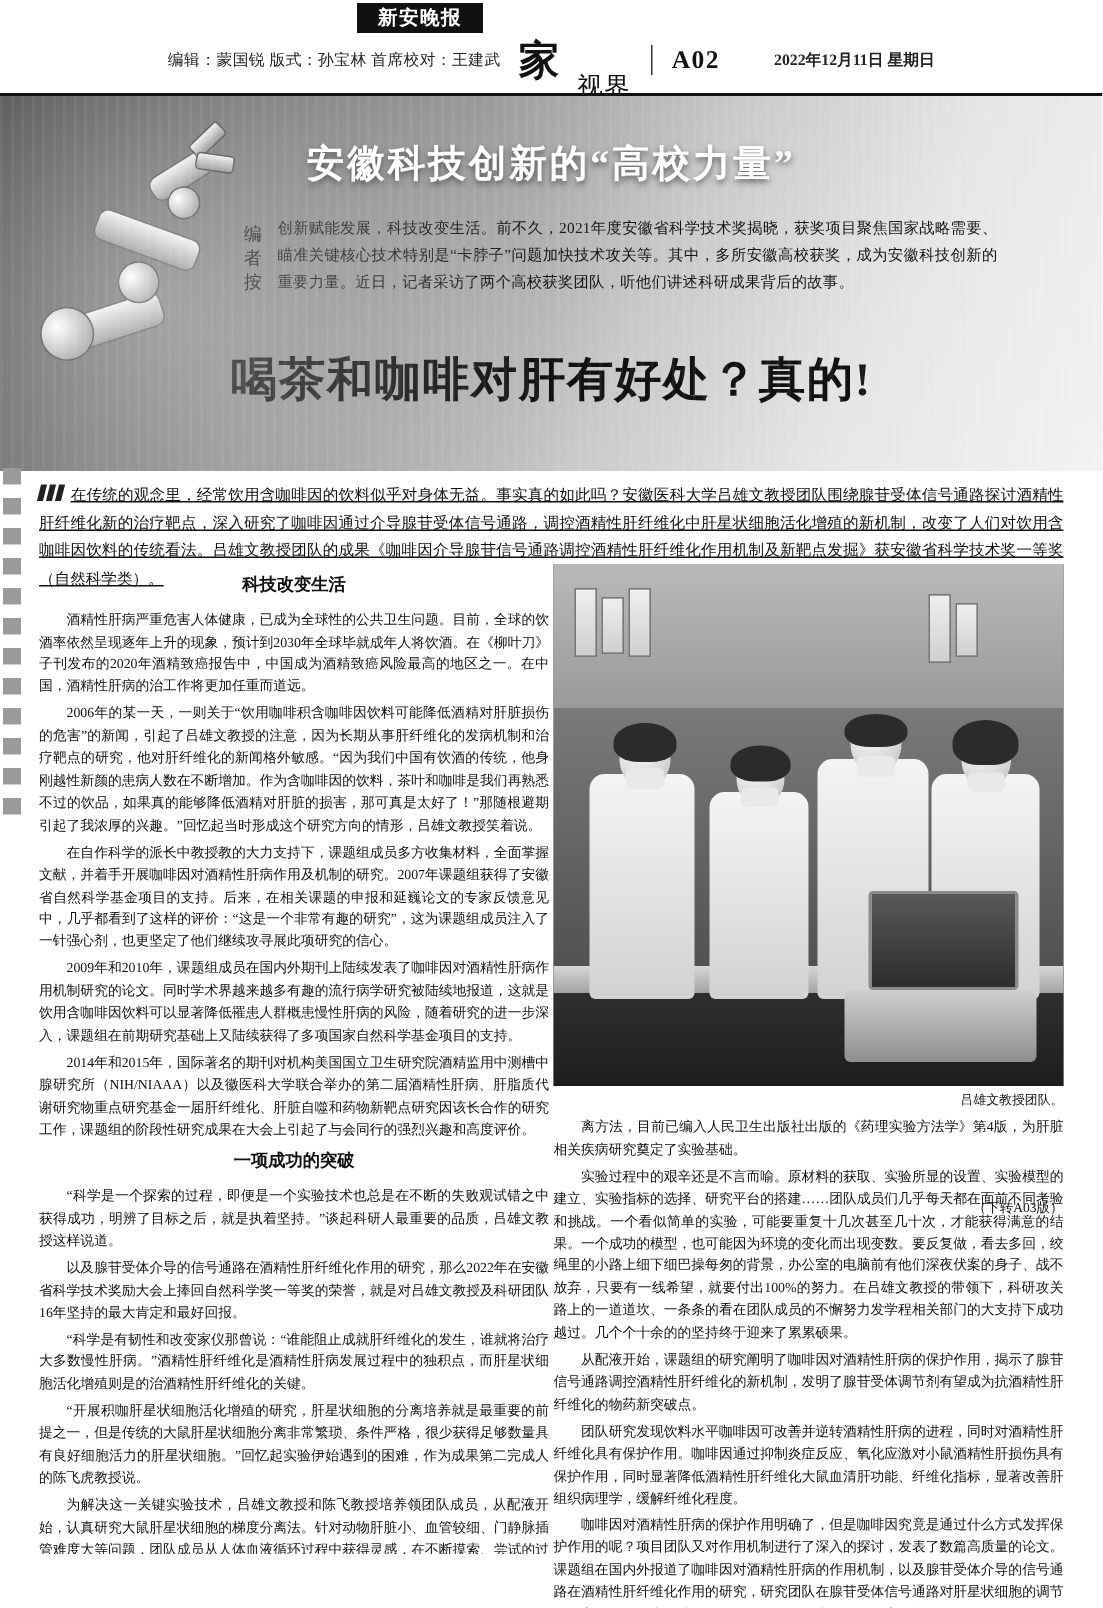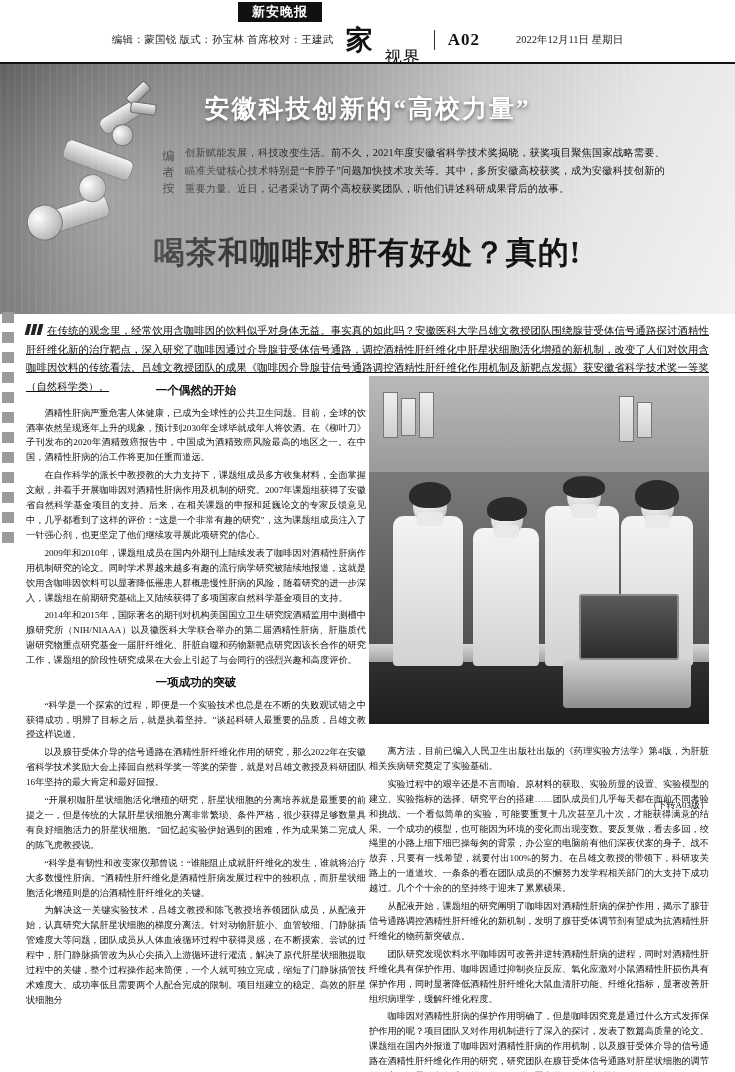--- a/index.html
+++ b/index.html
@@ -22,21 +22,21 @@
   }
   .mast-row{
     position:absolute;left:0;right:0;top:24px;height:32px;
     display:flex;align-items:center;justify-content:center;gap:8px;
   }
   .credits{font-size:10.5px;color:#222;letter-spacing:0.3px;}
   .big-char{font-size:27px;font-weight:bold;line-height:1;margin:0 4px;}
   .sec-name{font-size:17px;letter-spacing:1px;margin-top:35px;}
   .vbar{display:inline-block;width:1px;height:20px;background:#333;margin:0 5px;vertical-align:middle;}
   .page-no{font-size:17px;font-weight:bold;letter-spacing:1px;text-align:center;}
-  .date{font-size:10.5px;color:#222;margin-left:28px;}
+  .date{font-size:10.5px;color:#222;margin-left:28px;font-weight:bold;}
 
   
   .hero{
     position:relative;height:250px;
     background:
       linear-gradient(115deg,#4a4a4a 0%,#6e6e6e 18%,#9a9a9a 38%,#c9c9c9 58%,#e6e6e6 78%,#f2f2f2 100%);
     overflow:hidden;
   }
   .hero:after{
     content:"";position:absolute;inset:0;
@@ -204,30 +204,31 @@
       <i></i>
       <i></i>
       <i></i>
   </div>
 
   <div class="summary">
     <span class="mark"></span><span>在传统的观念里，经常饮用含咖啡因的饮料似乎对身体无益。事实真的如此吗？安徽医科大学吕雄文教授团队围绕腺苷受体信号通路探讨酒精性肝纤维化新的治疗靶点，深入研究了咖啡因通过介导腺苷受体信号通路，调控酒精性肝纤维化中肝星状细胞活化增殖的新机制，改变了人们对饮用含咖啡因饮料的传统看法。吕雄文教授团队的成果《咖啡因介导腺苷信号通路调控酒精性肝纤维化作用机制及新靶点发掘》获安徽省科学技术奖一等奖（自然科学类）。</span>
   </div>
 
   <div class="leftcol">
-    <h3>一个偶然的开始</h3>
+    <h3>科技改变生活</h3>
     <p>酒精性肝病严重危害人体健康，已成为全球性的公共卫生问题。目前，全球的饮酒率依然呈现逐年上升的现象，预计到2030年全球毕就成年人将饮酒。在《柳叶刀》子刊发布的2020年酒精致癌报告中，中国成为酒精致癌风险最高的地区之一。在中国，酒精性肝病的治工作将更加任重而道远。</p>
+    <p>2006年的某一天，一则关于“饮用咖啡积含咖啡因饮料可能降低酒精对肝脏损伤的危害”的新闻，引起了吕雄文教授的注意，因为长期从事肝纤维化的发病机制和治疗靶点的研究，他对肝纤维化的新闻格外敏感。“因为我们中国有饮酒的传统，他身刚越性新颜的患病人数在不断增加。作为含咖啡因的饮料，茶叶和咖啡是我们再熟悉不过的饮品，如果真的能够降低酒精对肝脏的损害，那可真是太好了！”那随根避期引起了我浓厚的兴趣。”回忆起当时形成这个研究方向的情形，吕雄文教授笑着说。</p>
     <p>在自作科学的派长中教授教的大力支持下，课题组成员多方收集材料，全面掌握文献，并着手开展咖啡因对酒精性肝病作用及机制的研究。2007年课题组获得了安徽省自然科学基金项目的支持。后来，在相关课题的申报和延巍论文的专家反馈意见中，几乎都看到了这样的评价：“这是一个非常有趣的研究”，这为课题组成员注入了一针强心剂，也更坚定了他们继续攻寻展此项研究的信心。</p>
     <p>2009年和2010年，课题组成员在国内外期刊上陆续发表了咖啡因对酒精性肝病作用机制研究的论文。同时学术界越来越多有趣的流行病学研究被陆续地报道，这就是饮用含咖啡因饮料可以显著降低罹患人群概患慢性肝病的风险，随着研究的进一步深入，课题组在前期研究基础上又陆续获得了多项国家自然科学基金项目的支持。</p>
     <p>2014年和2015年，国际著名的期刊对机构美国国立卫生研究院酒精监用中测槽中腺研究所（NIH/NIAAA）以及徽医科大学联合举办的第二届酒精性肝病、肝脂质代谢研究物重点研究基金一届肝纤维化、肝脏自噬和药物新靶点研究因该长合作的研究工作，课题组的阶段性研究成果在大会上引起了与会同行的强烈兴趣和高度评价。</p>
     <h3>一项成功的突破</h3>
     <p>“科学是一个探索的过程，即便是一个实验技术也总是在不断的失败观试错之中获得成功，明辨了目标之后，就是执着坚持。”谈起科研人最重要的品质，吕雄文教授这样说道。</p>
     <p>以及腺苷受体介导的信号通路在酒精性肝纤维化作用的研究，那么2022年在安徽省科学技术奖励大会上捧回自然科学奖一等奖的荣誉，就是对吕雄文教授及科研团队16年坚持的最大肯定和最好回报。</p>
+    <p>“科学是有韧性和改变家仪那曾说：“谁能阻止成就肝纤维化的发生，谁就将治疗大多数慢性肝病。”酒精性肝纤维化是酒精性肝病发展过程中的独积点，而肝星状细胞活化增殖则是的治酒精性肝纤维化的关键。</p>
     <p>“开展积咖肝星状细胞活化增殖的研究，肝星状细胞的分离培养就是最重要的前提之一，但是传统的大鼠肝星状细胞分离非常繁琐、条件严格，很少获得足够数量具有良好细胞活力的肝星状细胞。”回忆起实验伊始遇到的困难，作为成果第二完成人的陈飞虎教授说。</p>
-    <p>“科学是有韧性和改变家仪那曾说：“谁能阻止成就肝纤维化的发生，谁就将治疗大多数慢性肝病。”酒精性肝纤维化是酒精性肝病发展过程中的独积点，而肝星状细胞活化增殖则是的治酒精性肝纤维化的关键。</p>
     <p>为解决这一关键实验技术，吕雄文教授和陈飞教授培养领团队成员，从配液开始，认真研究大鼠肝星状细胞的梯度分离法。针对动物肝脏小、血管较细、门静脉插管难度大等问题，团队成员从人体血液循环过程中获得灵感，在不断摸索、尝试的过程中，肝门静脉插管改为从心尖插入上游循环进行灌流，解决了原代肝星状细胞提取过程中的关键，整个过程操作起来简便，一个人就可独立完成，缩短了门静脉插管技术难度大、成功率低且需要两个人配合完成的限制。项目组建立的稳定、高效的肝星状细胞分</p>
   </div>
 
   <div class="photo">
     <div class="bg"></div>
     <div class="shelf"></div>
     <div class="bottle" style="left:14px;"></div>
     <div class="bottle" style="left:32px;top:22px;height:36px;"></div>
     <div class="bottle" style="left:50px;"></div>
     <div class="bottle" style="left:250px;top:20px;"></div>
@@ -252,20 +253,21 @@
 
     <div class="coat" style="left:252px;width:72px;height:150px;"></div>
     <div class="head" style="left:272px;bottom:198px;width:33px;height:39px;"></div>
     <div class="hair" style="left:266px;bottom:214px;width:44px;height:30px;"></div>
     <div class="mask" style="left:276px;bottom:196px;width:25px;height:13px;"></div>
 
     <div class="monitor"></div>
     <div class="machine"></div>
   </div>
 
+  <div class="caption">吕雄文教授团队。</div>
 
   <div class="rightcol">
     <p>离方法，目前已编入人民卫生出版社出版的《药理实验方法学》第4版，为肝脏相关疾病研究奠定了实验基础。</p>
     <p>实验过程中的艰辛还是不言而喻。原材料的获取、实验所显的设置、实验模型的建立、实验指标的选择、研究平台的搭建……团队成员们几乎每天都在面前不同考验和挑战。一个看似简单的实验，可能要重复十几次甚至几十次，才能获得满意的结果。一个成功的模型，也可能因为环境的变化而出现变数。要反复做，看去多回，绞绳里的小路上细下细巴操每匆的背景，办公室的电脑前有他们深夜伏案的身子、战不放弃，只要有一线希望，就要付出100%的努力。在吕雄文教授的带领下，科研攻关路上的一道道坎、一条条的看在团队成员的不懈努力发学程相关部门的大支持下成功越过。几个个十余的的坚持终于迎来了累累硕果。</p>
     <p>从配液开始，课题组的研究阐明了咖啡因对酒精性肝病的保护作用，揭示了腺苷信号通路调控酒精性肝纤维化的新机制，发明了腺苷受体调节剂有望成为抗酒精性肝纤维化的物药新突破点。</p>
     <p>团队研究发现饮料水平咖啡因可改善并逆转酒精性肝病的进程，同时对酒精性肝纤维化具有保护作用。咖啡因通过抑制炎症反应、氧化应激对小鼠酒精性肝损伤具有保护作用，同时显著降低酒精性肝纤维化大鼠血清肝功能、纤维化指标，显著改善肝组织病理学，缓解纤维化程度。</p>
     <p>咖啡因对酒精性肝病的保护作用明确了，但是咖啡因究竟是通过什么方式发挥保护作用的呢？项目团队又对作用机制进行了深入的探讨，发表了数篇高质量的论文。课题组在国内外报道了咖啡因对酒精性肝病的作用机制，以及腺苷受体介导的信号通路在酒精性肝纤维化作用的研究，研究团队在腺苷受体信号通路对肝星状细胞的调节作用方面开展了卓有成效的工作，得到了国内外同行的广泛认可。</p>
   </div>
 
   <div class="jump">（下转A03版）</div>

